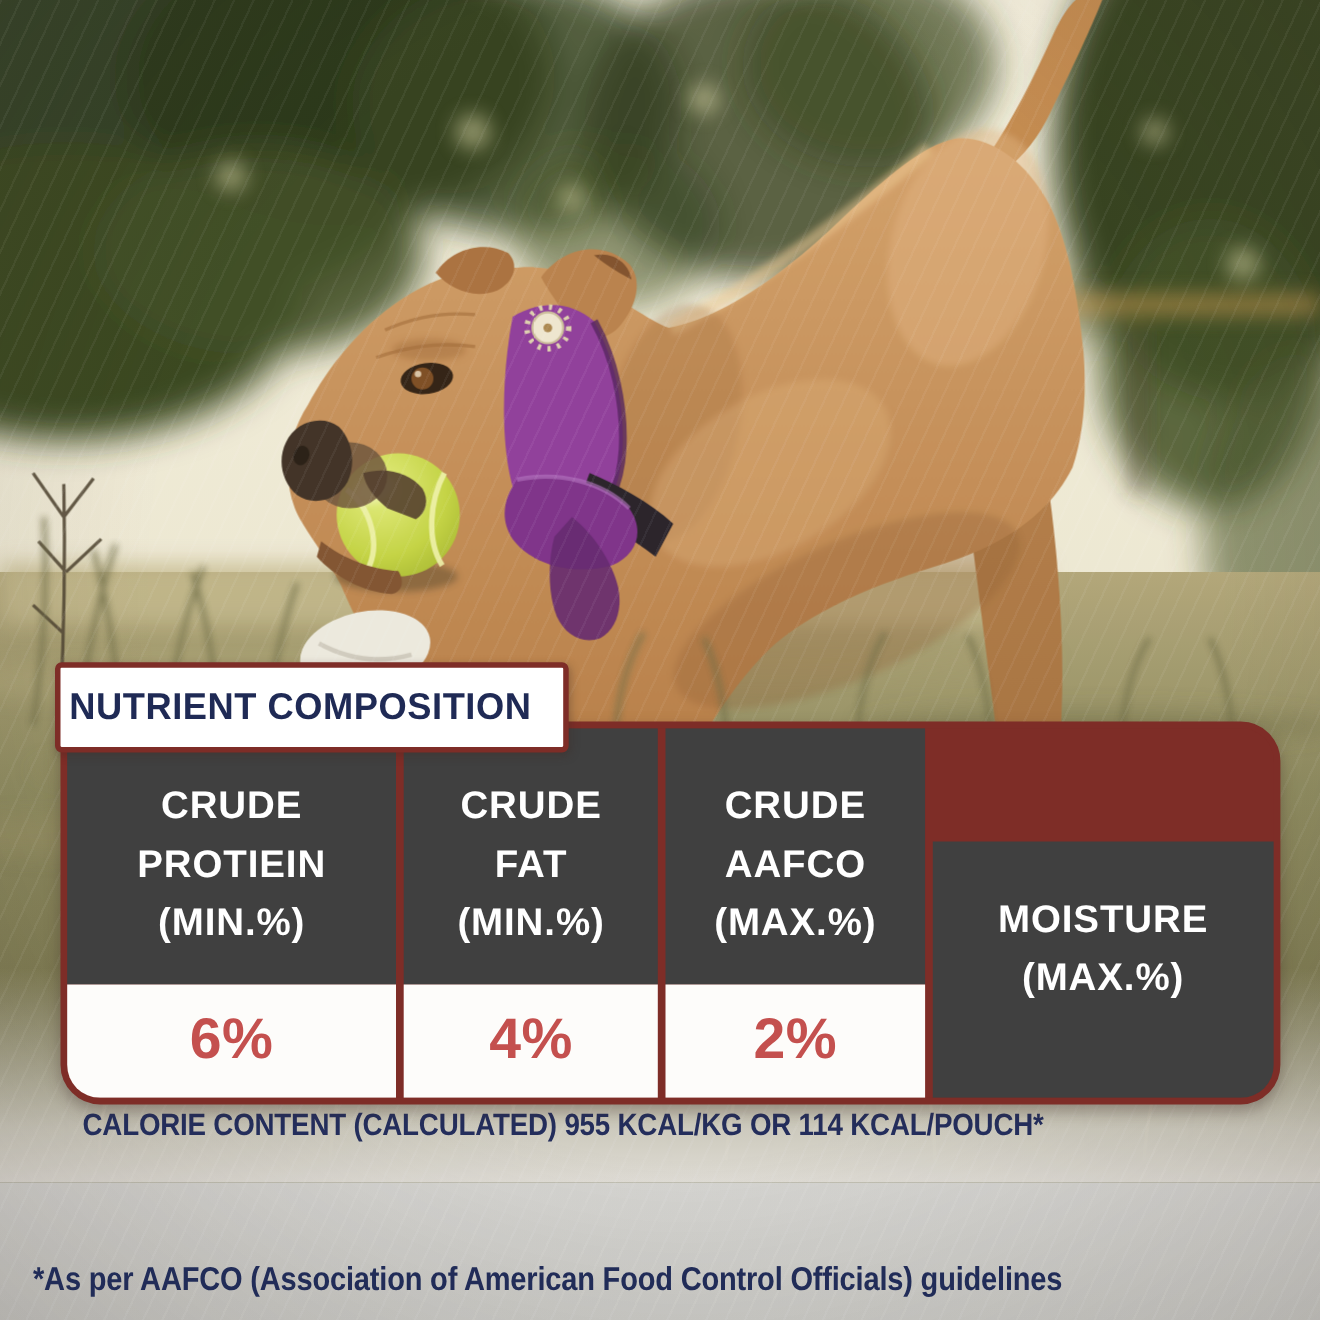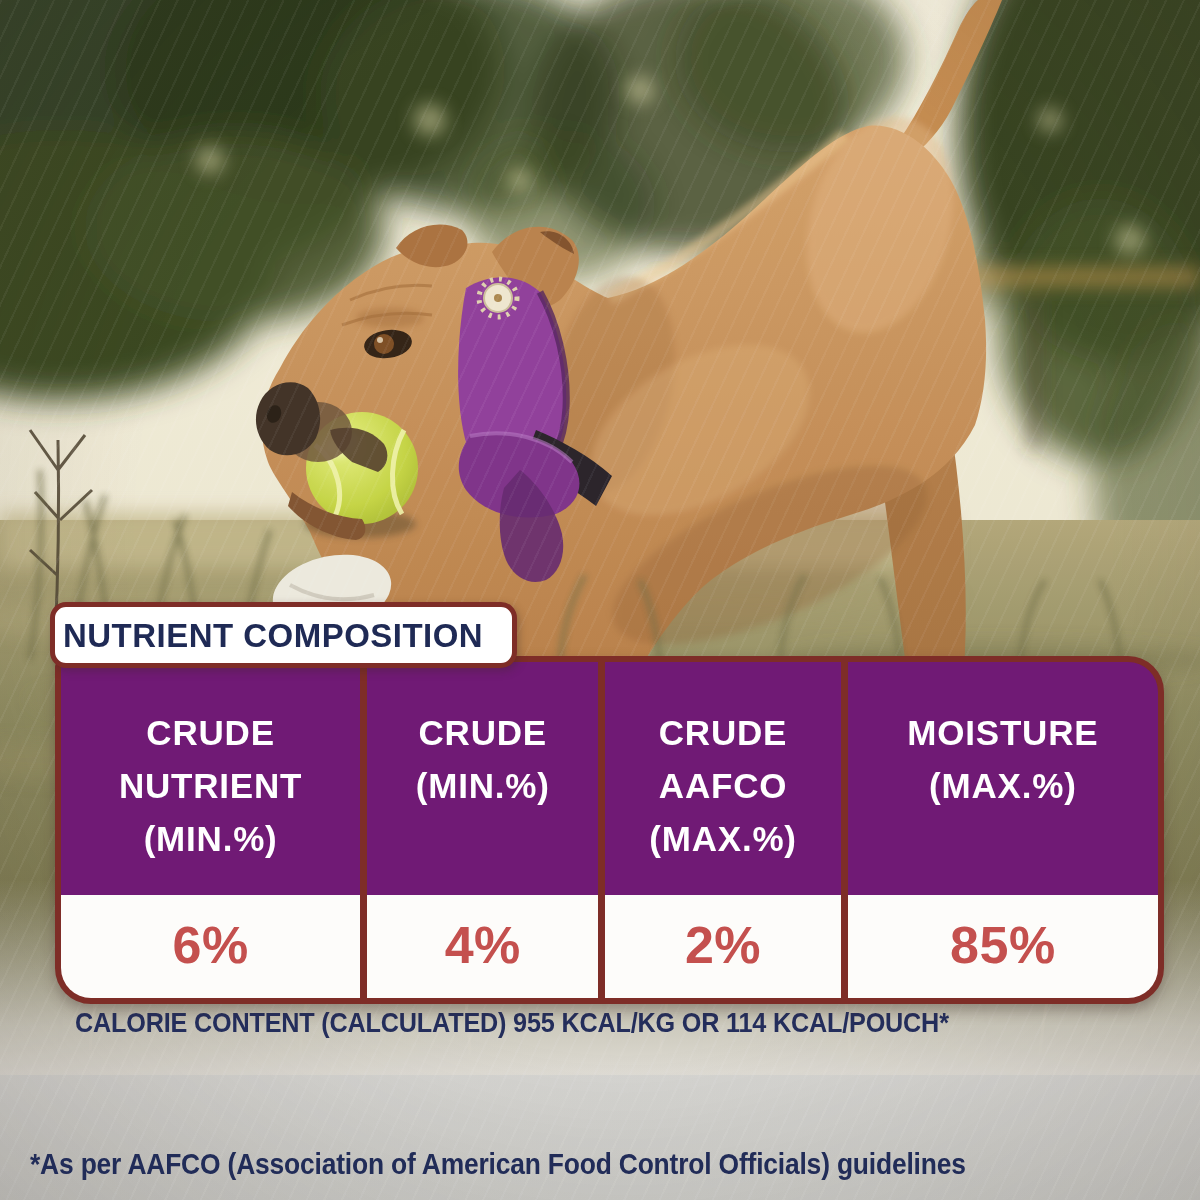--- a/index.html
+++ b/index.html
@@ -11,42 +11,42 @@
   .photo{position:absolute;left:0;top:0;z-index:1;display:block;}
   .vignette{
     position:absolute;inset:0;z-index:2;pointer-events:none;
     background:
       repeating-linear-gradient(115deg,rgba(255,255,255,.05) 0 2px,rgba(0,0,0,0) 2px 16px),
       radial-gradient(ellipse at 52% 44%, rgba(0,0,0,0) 55%, rgba(66,55,48,.18) 100%);
   }
   .overlay{position:absolute;inset:0;z-index:3;}
   .badge{
     position:absolute;left:50px;top:602px;height:56px;
-    background:#ffffff;border:5px solid #7e2d27;border-radius:16px;
-    display:inline-flex;align-items:center;padding:0 16px 0 8px;
+    background:#ffffff;border:5px solid #7e2d27;border-radius:6px;
+    display:inline-flex;align-items:flex-end;padding:0 16px 16px 8px;
     box-shadow:2px 3px 8px rgba(60,40,35,.35);
     white-space:nowrap;z-index:5;
   }
   .badge span{
     font-size:34px;font-weight:bold;color:#1f2a55;letter-spacing:.5px;
     transform:scaleX(.97);transform-origin:left center;display:inline-block;
   }
   .ntable{
     position:absolute;left:55px;top:656px;width:1097px;height:336px;
     background:#7e2d27;border:6px solid #7e2d27;border-radius:12px 36px 36px 36px;
     display:flex;gap:7px;overflow:hidden;z-index:4;
     box-shadow:0 6px 14px rgba(60,40,35,.35);
   }
   .ncol{display:flex;flex-direction:column;min-width:0;}
   .ncol:nth-child(1){flex:295 0 0;}
   .ncol:nth-child(2){flex:228 0 0;}
   .ncol:nth-child(3){flex:232 0 0;}
   .ncol:nth-child(4){flex:306 0 0;justify-content:flex-end;}
   .nhead{
-    height:233px;background:#701a75;color:#fff;text-align:center;
+    height:233px;background:#404040;color:#fff;text-align:center;
     padding-top:44px;box-sizing:border-box;
   }
   .nhead span{display:block;font-size:35px;line-height:53px;font-weight:bold;letter-spacing:.8px;}
   .nval{
     flex:1;background:#fdfcfa;display:flex;align-items:center;justify-content:center;
     font-size:52px;font-weight:bold;color:#c4504e;letter-spacing:.5px;padding-bottom:4px;
   }
   .calorie{
     position:absolute;left:75px;top:1007px;white-space:nowrap;
     font-size:28px;font-weight:bold;color:#242e5c;letter-spacing:-.2px;
@@ -250,47 +250,47 @@
   <div class="overlay">
 
     <div class="badge">
       <span>NUTRIENT COMPOSITION</span>
     </div>
 
     <div class="ntable">
       <div class="ncol">
         <div class="nhead">
           <span>CRUDE</span>
-          <span>NUTRIENT</span>
+          <span>PROTIEIN</span>
           <span>(MIN.%)</span>
         </div>
         <div class="nval">6%</div>
       </div>
       <div class="ncol">
         <div class="nhead">
           <span>CRUDE</span>
+          <span>FAT</span>
           <span>(MIN.%)</span>
         </div>
         <div class="nval">4%</div>
       </div>
       <div class="ncol">
         <div class="nhead">
           <span>CRUDE</span>
           <span>AAFCO</span>
           <span>(MAX.%)</span>
         </div>
         <div class="nval">2%</div>
       </div>
       <div class="ncol">
         <div class="nhead">
           <span>MOISTURE</span>
           <span>(MAX.%)</span>
           <span></span>
         </div>
-        <div class="nval">85%</div>
       </div>
     </div>
 
     <div class="calorie">CALORIE CONTENT (CALCULATED) 955 KCAL/KG OR 114 KCAL/POUCH*</div>
     <div class="footnote">*As per AAFCO (Association of American Food Control Officials) guidelines</div>
   </div>
 
 </div>
 
 </body></html>

